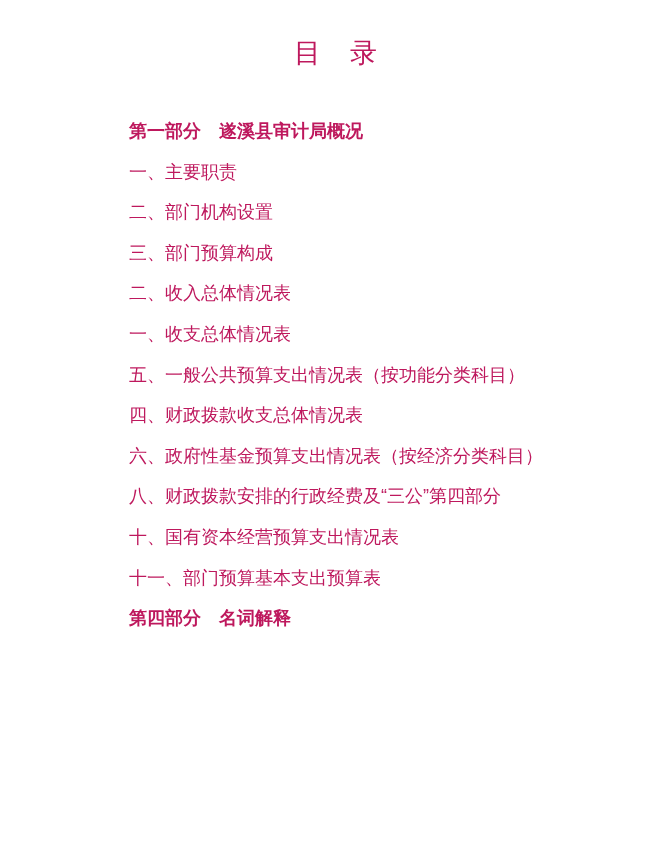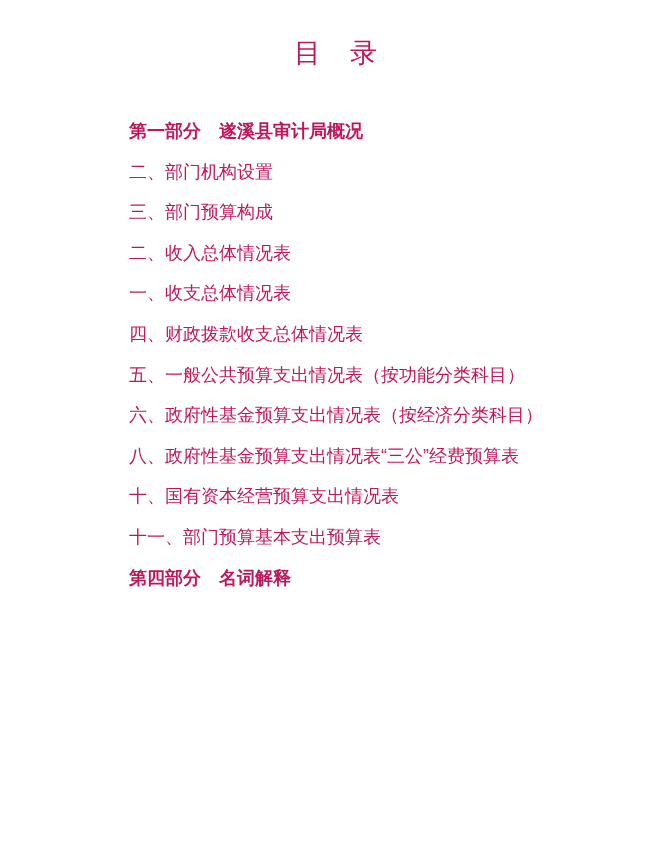--- a/index.html
+++ b/index.html
@@ -47,25 +47,26 @@
     font-weight: 700;
   }
 </style>
 </head>
 <body>
 
 <div class="page">
   <h1 class="doc-title">目　录</h1>
   <div class="toc">
     <div class="entry section">第一部分　遂溪县审计局概况</div>
+    <div class="entry">一、主要职责</div>
     <div class="entry">二、部门机构设置</div>
     <div class="entry">三、部门预算构成</div>
     <div class="entry">二、收入总体情况表</div>
     <div class="entry">一、收支总体情况表</div>
+    <div class="entry">五、一般公共预算支出情况表（按功能分类科目）</div>
     <div class="entry">四、财政拨款收支总体情况表</div>
-    <div class="entry">五、一般公共预算支出情况表（按功能分类科目）</div>
     <div class="entry">六、政府性基金预算支出情况表（按经济分类科目）</div>
-    <div class="entry">八、政府性基金预算支出情况表“三公”经费预算表</div>
+    <div class="entry">八、财政拨款安排的行政经费及“三公”第四部分</div>
     <div class="entry">十、国有资本经营预算支出情况表</div>
     <div class="entry">十一、部门预算基本支出预算表</div>
     <div class="entry section">第四部分　名词解释</div>
   </div>
 </div>
 
 </body></html>

